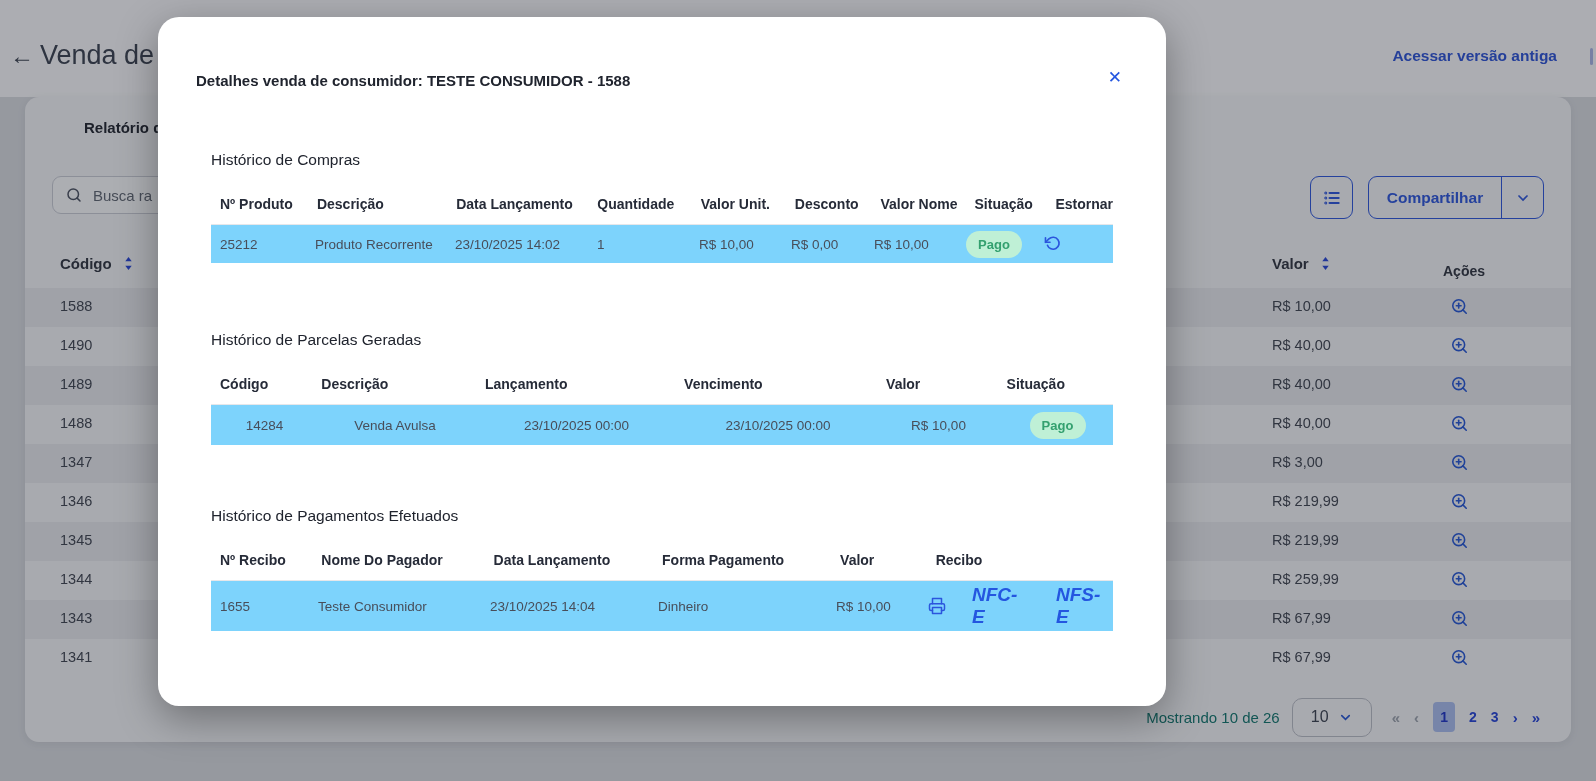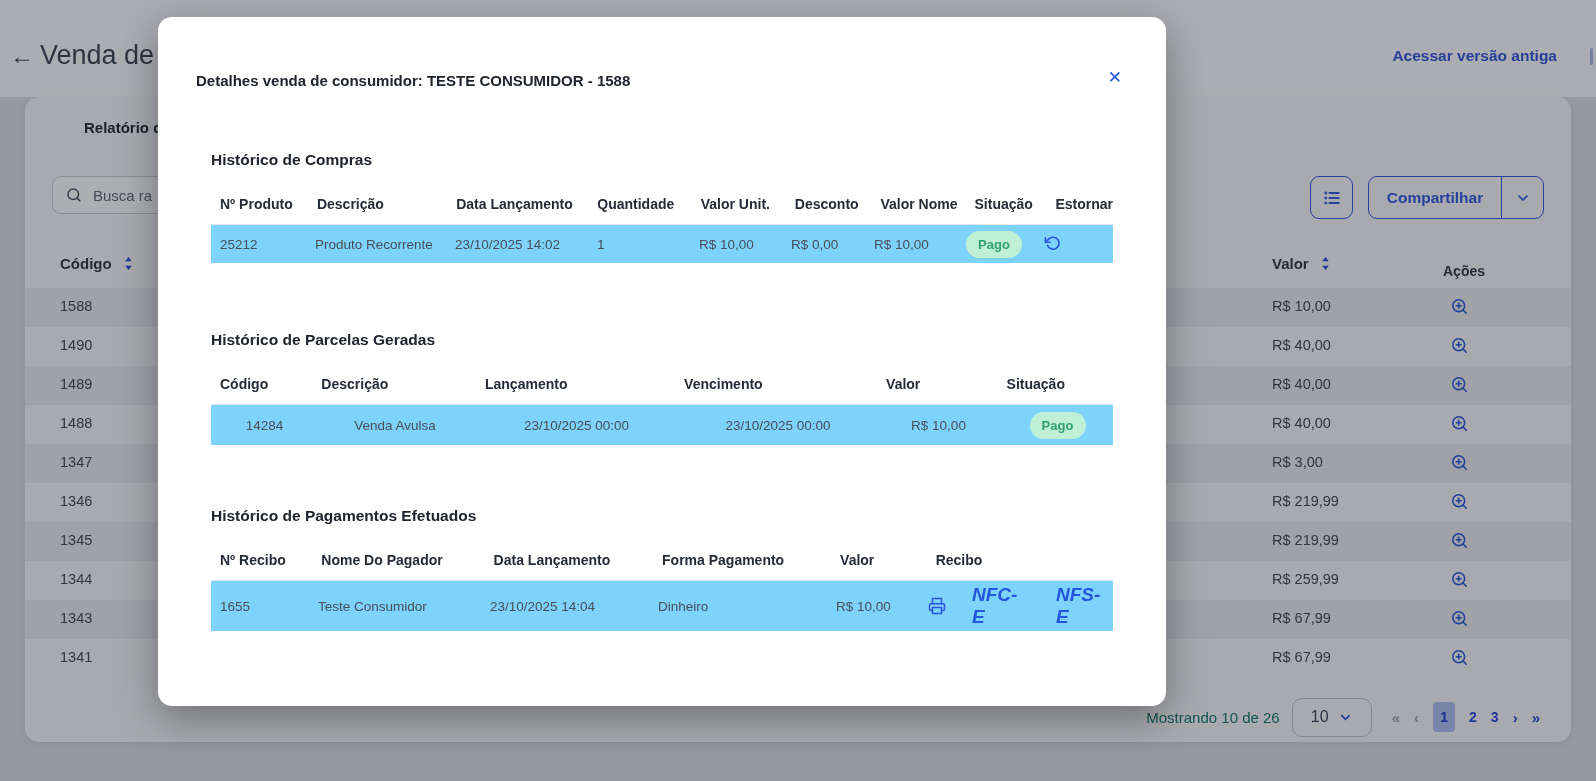--- a/index.html
+++ b/index.html
@@ -56,27 +56,27 @@
   .pager { margin-left:20px; display:flex; align-items:center; gap:14px; font-size:14px; font-weight:700; }
   .pager .nav { color:#2443d8; cursor:pointer; font-size:15px; }
   .pager .nav.disabled { color:#9ca3ae; }
   .pager .pg { color:#2443d8; cursor:pointer; }
   .pager .pg.active { background:#a9bef0; color:#1d33c8; width:22px; height:30px; border-radius:4px;
                       display:flex; align-items:center; justify-content:center; }
 
   
   .overlay { position:absolute; inset:0; background:rgba(25,28,36,.35); z-index:5; }
   .modal { position:absolute; left:158px; top:17px; width:1008px; height:689px; background:#ffffff;
-           border-radius:14px; z-index:10; box-shadow:0 12px 40px rgba(0,0,0,.35); }
+           border-radius:21px; z-index:10; box-shadow:0 12px 40px rgba(0,0,0,.35); }
   .modal-title { position:absolute; left:38px; top:55px; font-size:15px; font-weight:700; color:#20242e; }
   .modal-close { position:absolute; right:44px; top:50px; font-size:17px; color:#2456e0; cursor:pointer; font-weight:500; }
 
   .msection { position:absolute; left:53px; width:902px; }
   .s1 { top:134px; } .s2 { top:314px; } .s3 { top:490px; }
-  .msection h3 { font-size:15.5px; font-weight:700; color:#20242e; margin-bottom:27px; }
+  .msection h3 { font-size:15.5px; font-weight:400; color:#20242e; margin-bottom:27px; }
   .thead { display:flex; padding-bottom:12px; border-bottom:1px solid #e6e7ea;gap:7px; }
   .thead span { font-size:14px; font-weight:700; color:#262b38; padding-left:9px; }
   .trow { display:flex; align-items:center; background:#7dd3fc; }
   .trow > * { font-size:13.5px; color:#484e5a; padding-left:9px; }
   .t1 .trow { height:38px; }  .t2 .trow { height:40px;text-align:center; }  .t3 .trow { height:50px; }
   .t1 .c1{width:95px}.t1 .c2{width:140px}.t1 .c3{width:142px}.t1 .c4{width:102px}.t1 .c5{width:92px}
   .t1 .c6{width:83px}.t1 .c7{width:92px}.t1 .c8{width:78px}.t1 .c9{width:70px}
   .t2 .c1{width:98px}.t2 .c2{width:163px}.t2 .c3{width:200px}.t2 .c4{width:203px}.t2 .c5{width:118px}.t2 .c6{width:120px}
   .t3 .c1{width:98px}.t3 .c2{width:172px}.t3 .c3{width:168px}.t3 .c4{width:178px}.t3 .c5{width:92px}.t3 .c6{width:194px}
 

